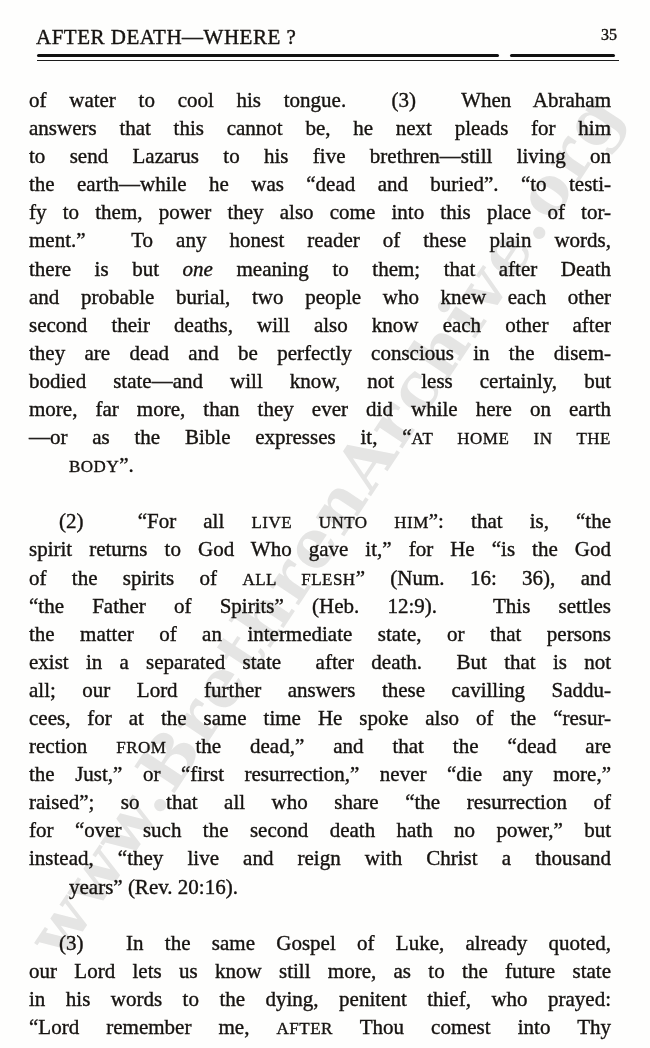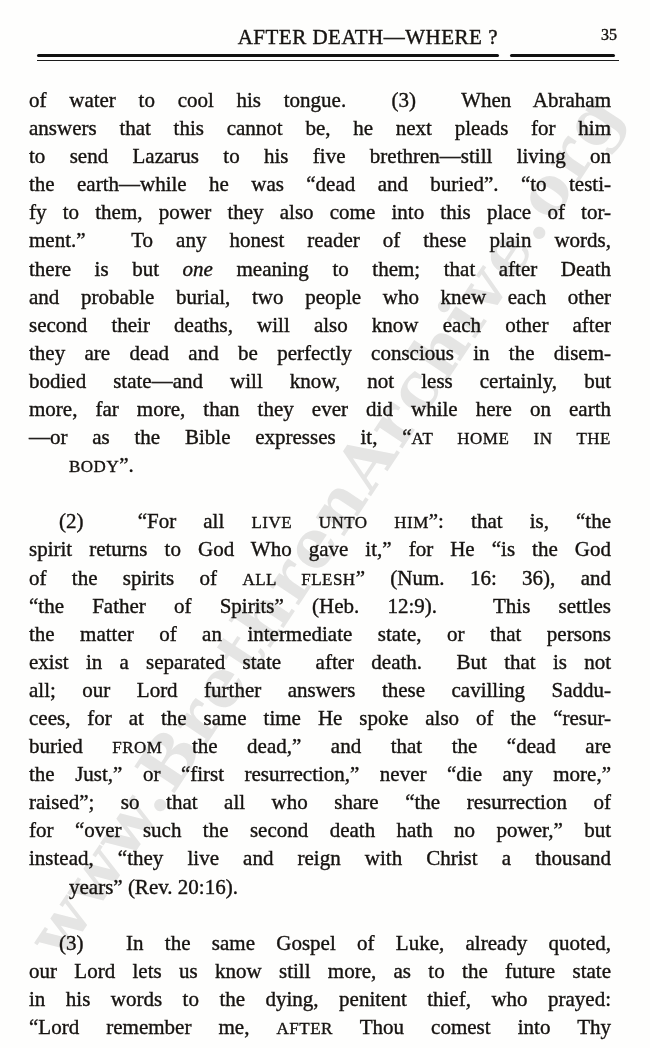--- a/index.html
+++ b/index.html
@@ -32,21 +32,21 @@
   }
   
   .running-head {
     position: absolute;
     top: 25px; left: 36px; right: 33px;
     height: 26px;
   }
   .head-title {
     position: absolute;
     left: 0; width: 462px;
-    text-align: right;
+    text-align: left;
     font-size: 21px;
     letter-spacing: 0.5px;
     white-space: nowrap;
     -webkit-text-stroke: 0.4px #161310;
   }
   .folio {
     position: absolute;
     right: 0; top: 1px;
     font-size: 16px;
     -webkit-text-stroke: 0.4px #161310;
@@ -123,21 +123,21 @@
       </div>
       <div class="para indent">
         <div class="line"><span class="run">(2)&nbsp; “For all </span><span class="big-caps">LIVE UNTO HIM</span><span class="run">”: that is, “the</span></div>
         <div class="line"><span class="run">spirit returns to God Who gave it,” for He “is the God</span></div>
         <div class="line"><span class="run">of the spirits of </span><span class="big-caps">ALL FLESH</span><span class="run">” (Num. 16: 36), and</span></div>
         <div class="line"><span class="run">“the Father of Spirits” (Heb. 12:9).&nbsp; This settles</span></div>
         <div class="line"><span class="run">the matter of an intermediate state, or that persons</span></div>
         <div class="line"><span class="run">exist in a separated state&nbsp; after death.&nbsp; But that is not</span></div>
         <div class="line"><span class="run">all; our Lord further answers these cavilling Saddu-</span></div>
         <div class="line"><span class="run">cees, for at the same time He spoke also of the “resur-</span></div>
-        <div class="line"><span class="run">buried </span><span class="big-caps">FROM</span><span class="run"> the dead,” and that the “dead are</span></div>
+        <div class="line"><span class="run">rection </span><span class="big-caps">FROM</span><span class="run"> the dead,” and that the “dead are</span></div>
         <div class="line"><span class="run">the Just,” or “first resurrection,” never “die any more,”</span></div>
         <div class="line"><span class="run">raised”; so that all who share “the resurrection of</span></div>
         <div class="line"><span class="run">for “over such the second death hath no power,” but</span></div>
         <div class="line"><span class="run">instead, “they live and reign with Christ a thousand</span></div>
         <div class="line nojust"><span class="run">years” (Rev. 20:16).</span></div>
       </div>
       <div class="para indent">
         <div class="line"><span class="run">(3)&nbsp; In the same Gospel of Luke, already quoted,</span></div>
         <div class="line"><span class="run">our Lord lets us know still more, as to the future state</span></div>
         <div class="line"><span class="run">in his words to the dying, penitent thief, who prayed:</span></div>

